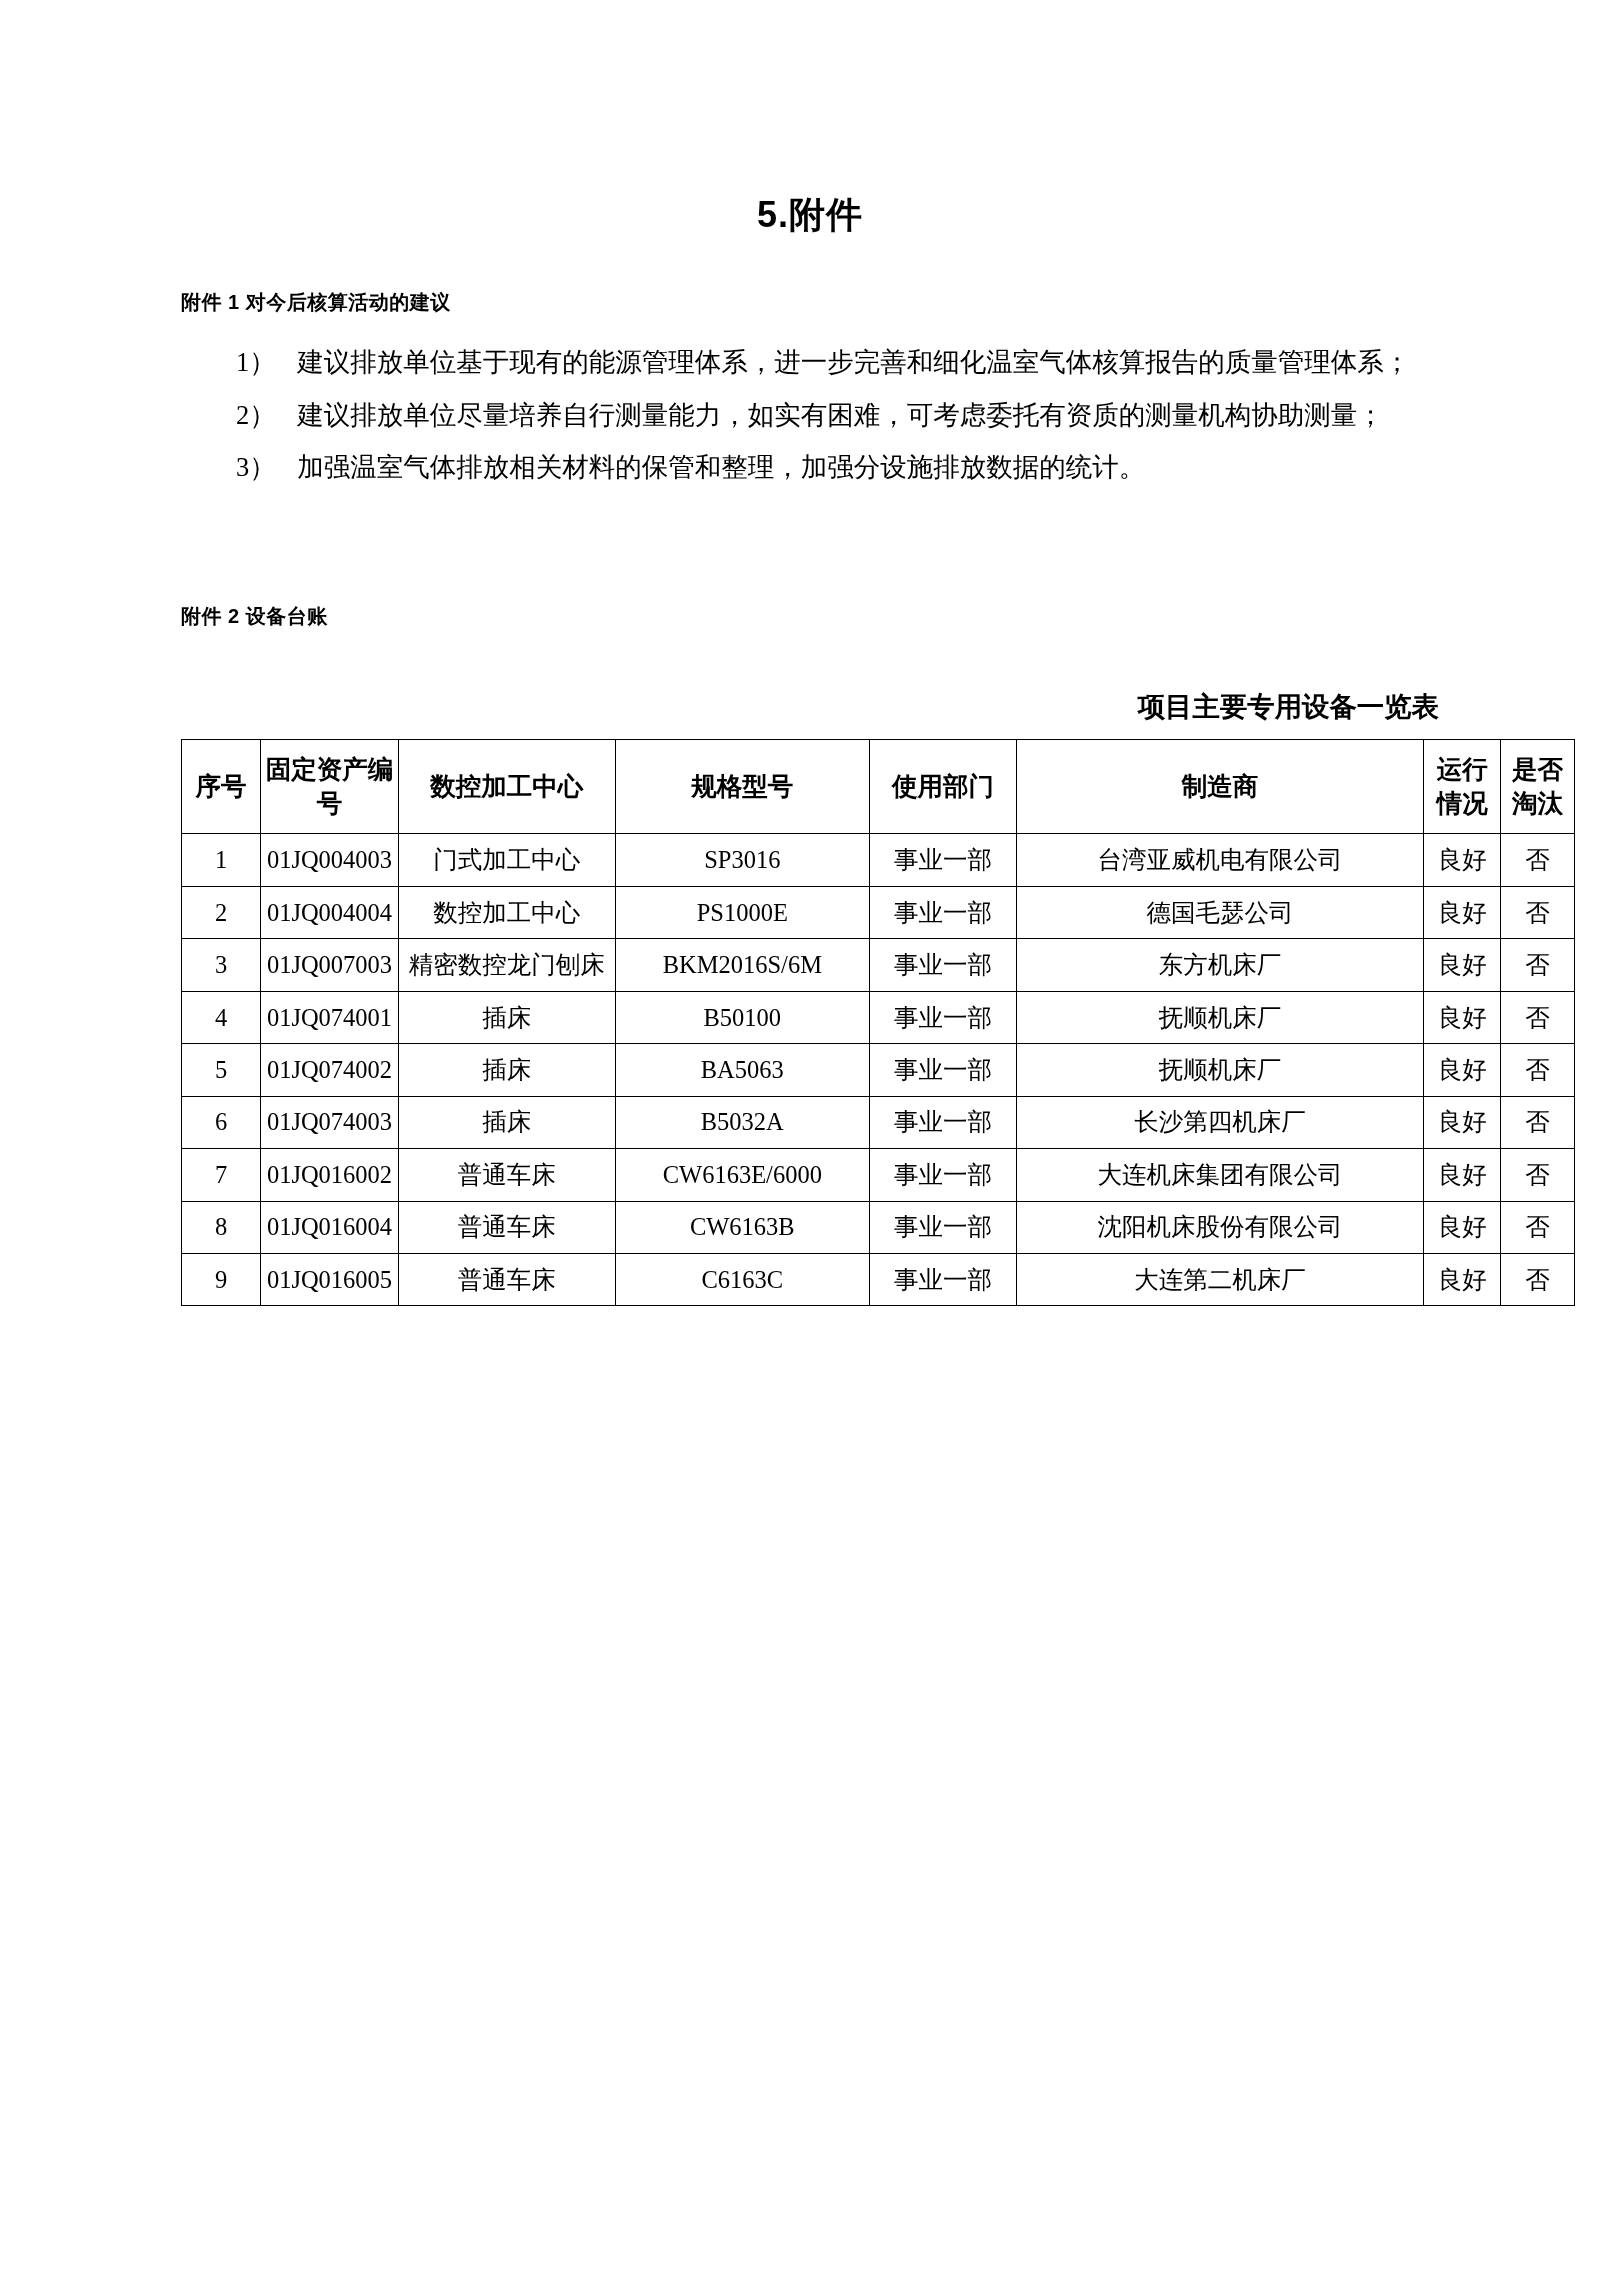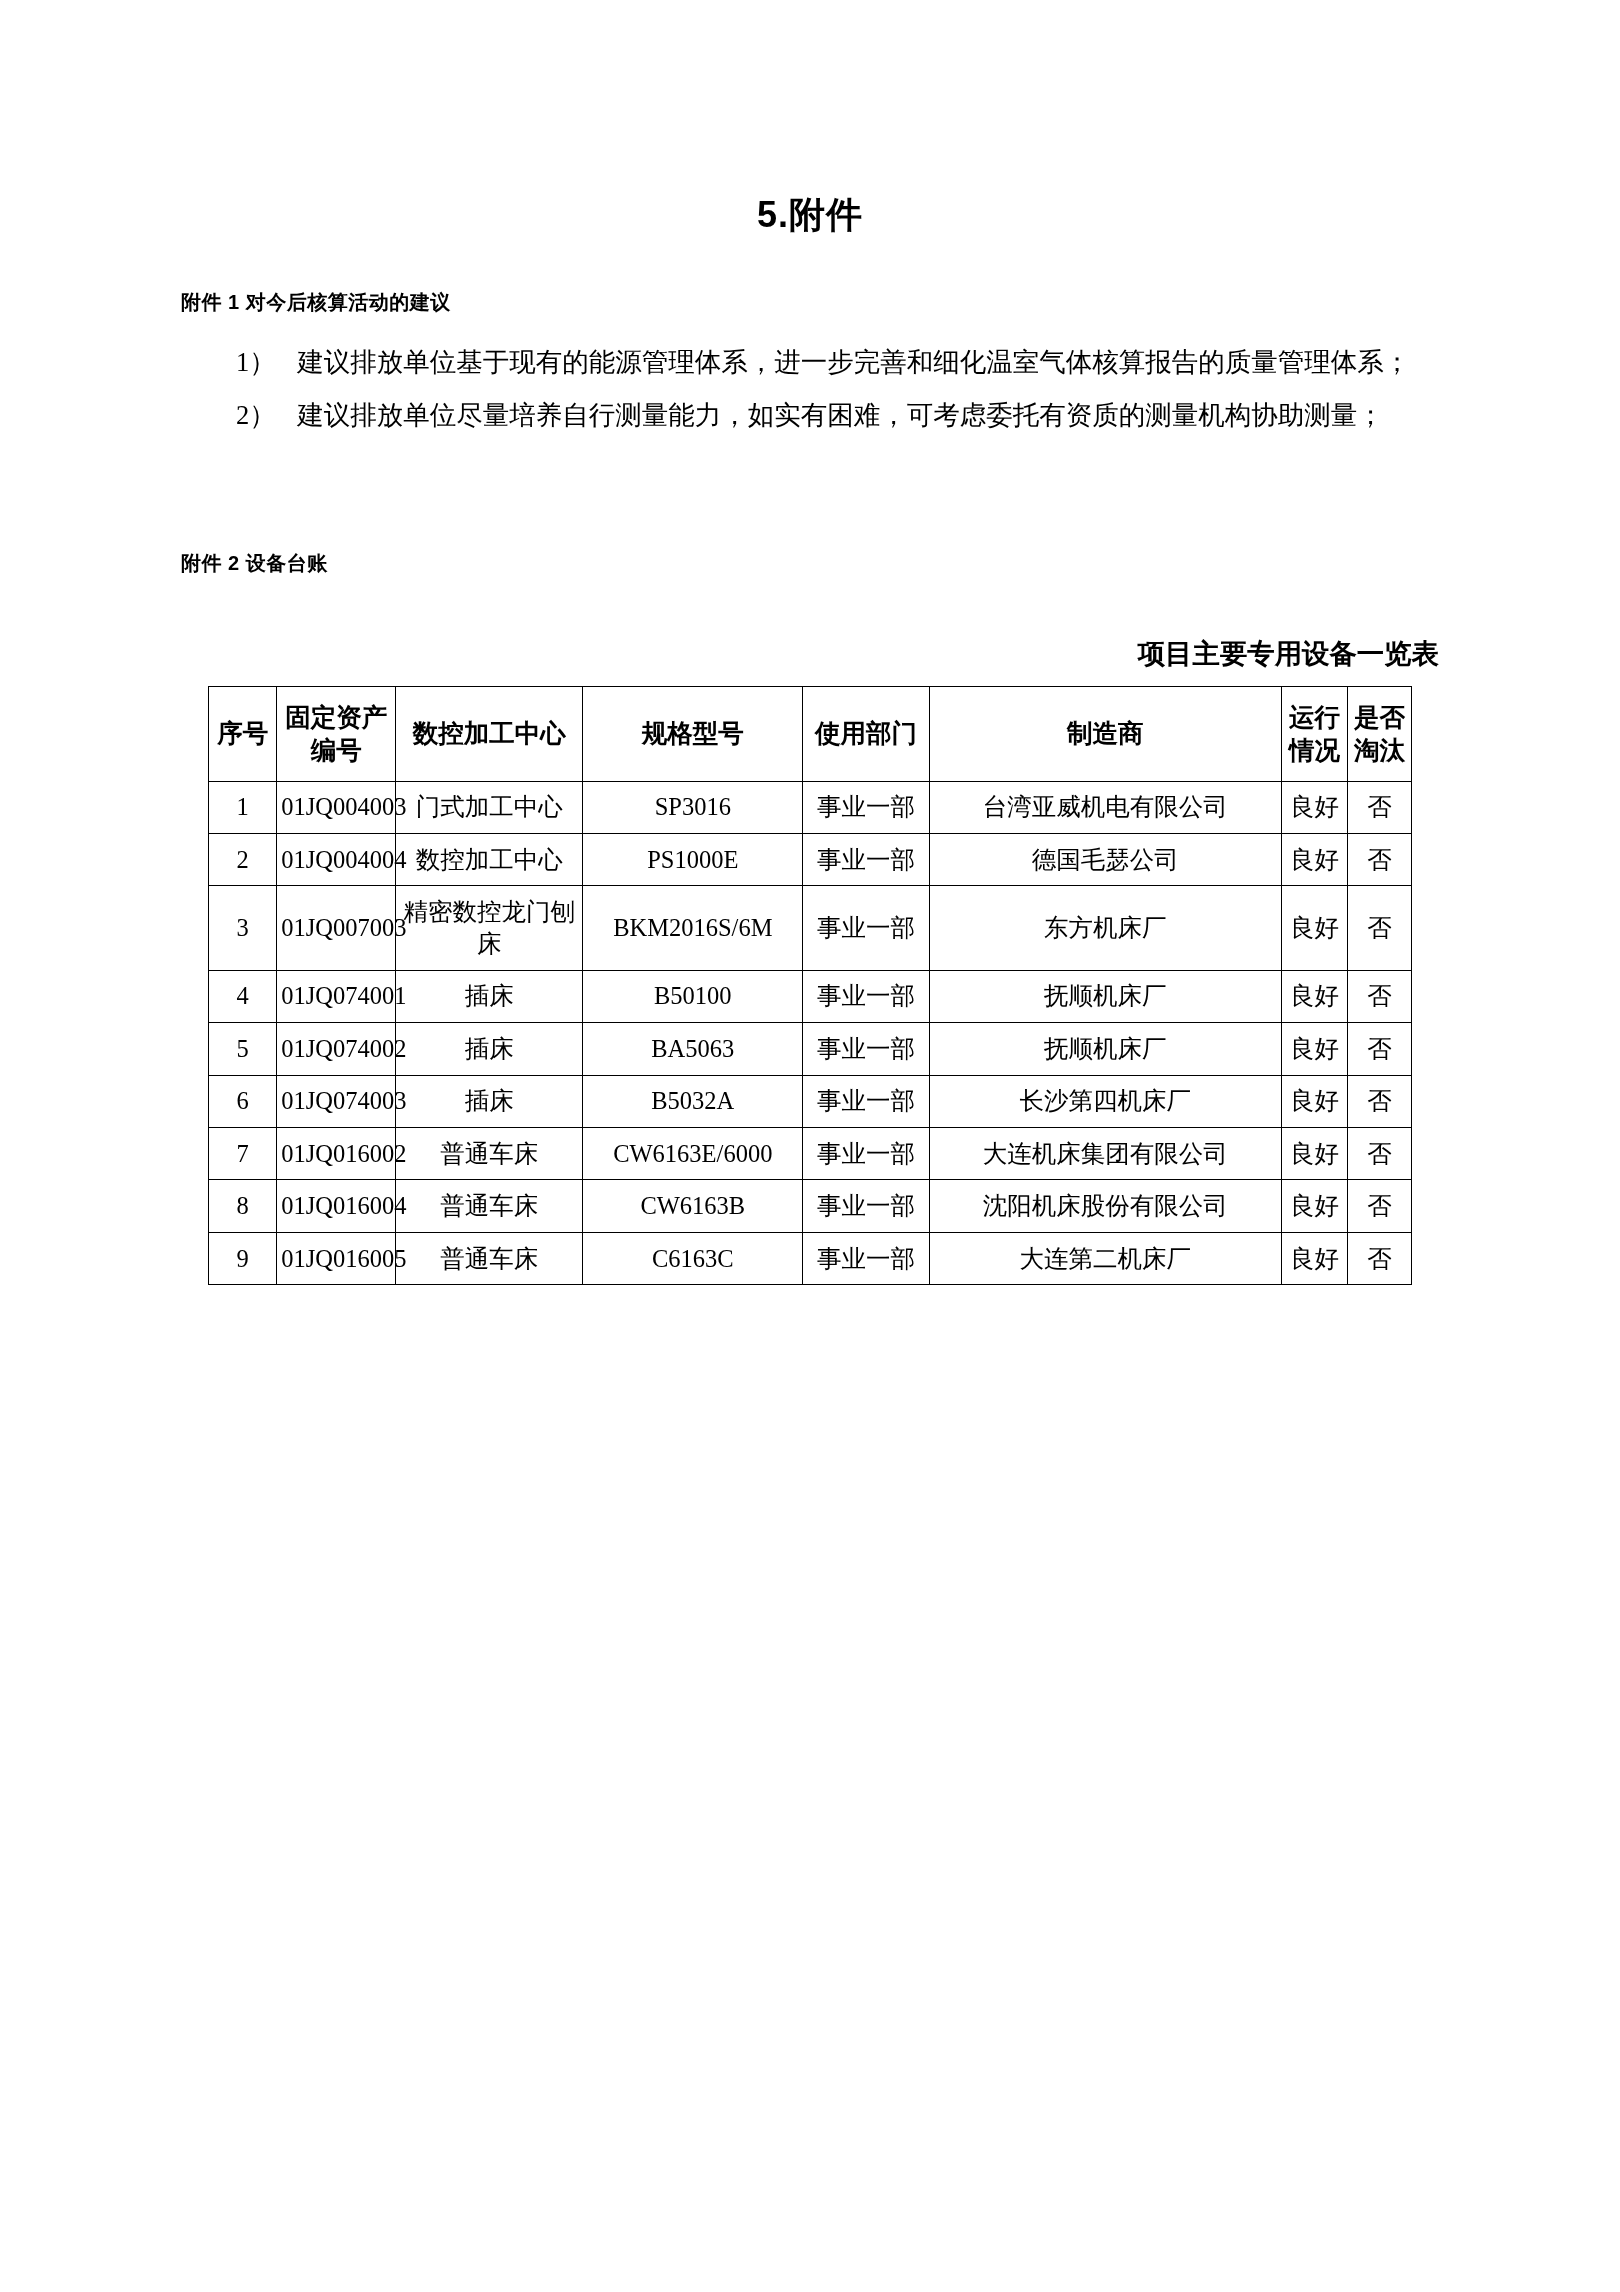--- a/index.html
+++ b/index.html
@@ -51,21 +51,21 @@
   .spacer-md { height: 27.4px; }
   .table-caption {
     text-align: right;
     font-family: "Liberation Sans", sans-serif;
     font-weight: bold;
     font-size: 27.4px;
     margin: 9.8px 0 13.7px 0;
   }
   table.equip {
     border-collapse: collapse;
-    width: 1204px;
+    width: 1394px;
     margin: 10px auto;
     table-layout: fixed;
   }
   table.equip th, table.equip td {
     border: 1.5px solid #000000;
     text-align: center;
     vertical-align: middle;
     font-size: 24.5px;
     line-height: 1.3;
     padding: 9.8px 3.9px;
@@ -99,20 +99,23 @@
   <h1 class="doc-title">5.附件</h1>
 
   <h2 class="section-heading">附件 1 对今后核算活动的建议</h2>
 
   <p class="para">
     <span class="num">1）</span><span>建议排放单位基于现有的能源管理体系，进一步完善和细化温室气体核算报告的质量管理体系；</span>
   </p>
   <p class="para">
     <span class="num">2）</span><span>建议排放单位尽量培养自行测量能力，如实有困难，可考虑委托有资质的测量机构协助测量；</span>
   </p>
+  <p class="para">
+    <span class="num">3）</span><span>加强温室气体排放相关材料的保管和整理，加强分设施排放数据的统计。</span>
+  </p>
 
   <div class="spacer-lg"></div>
 
   <h2 class="section-heading">附件 2 设备台账</h2>
 
   <div class="spacer-md"></div>
 
   <div class="table-caption">项目主要专用设备一览表</div>
 
   <table class="equip">

